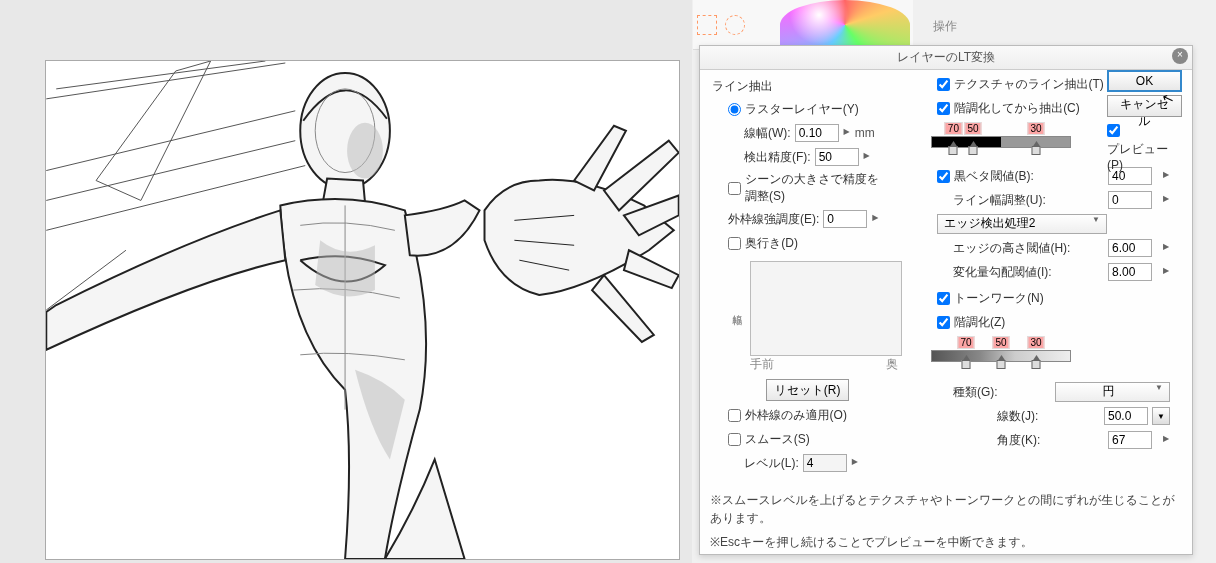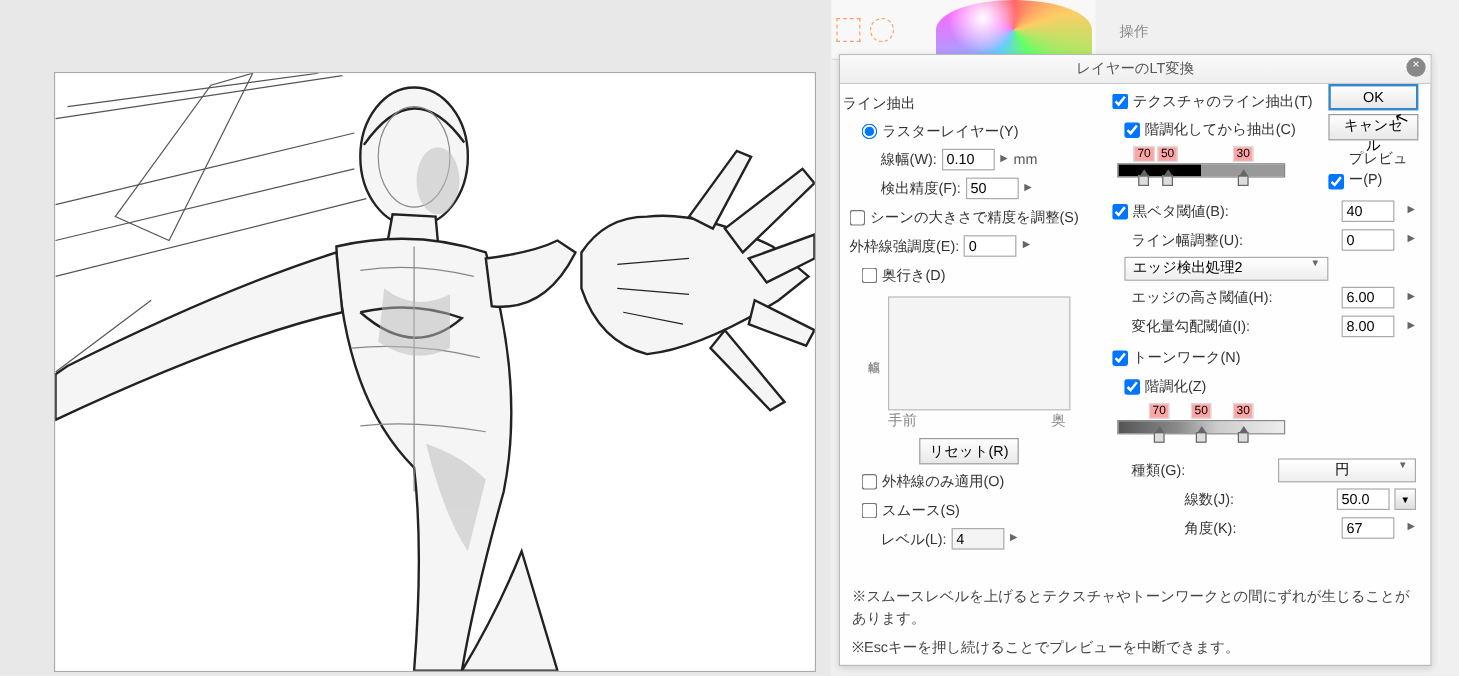--- a/index.html
+++ b/index.html
@@ -84,31 +84,31 @@
   cursor: pointer;
 }
 
 .dialog-body {
   flex: 1;
   display: flex;
   position: relative;
 }
 .col-left {
   width: 215px;
-  padding: 8px 2px;
+  padding: 8px 12px;
 }
 .col-right {
   flex: 1;
   padding: 0 6px;
   position: relative;
 }
 
 
 .group-title { color: #333; margin-bottom: 4px; }
-.row { display: flex; align-items: center; gap: 4px; margin: 4px 6px; min-height: 20px; }
+.row { display: flex; align-items: center; gap: 4px; margin: 4px 16px; min-height: 20px; }
 .indent { margin-left: 16px; }
 .indent2 { margin-left: 32px; }
 
 label { color: #333; }
 input[type=radio], input[type=checkbox] {
   width: 13px; height: 13px; cursor: pointer;
 }
 input[type=text] {
   width: 44px; height: 18px;
   border: 1px solid #aaa;
@@ -222,23 +222,24 @@
 
 .footnote {
   padding: 6px 10px;
   color: #444;
   font-size: 11px;
   line-height: 1.5;
 }
 
 .preview-row {
   display: flex;
-  align-items: flex-end;
+  align-items: flex-start;
   gap: 4px;
   margin-top: 4px;
+  flex-direction: column;
 }
 
 .cursor-arrow {
   position: absolute;
   left: 1162px; top: 90px;
   font-size: 14px;
   color: #000;
   transform: rotate(-20deg);
   pointer-events: none;
   z-index: 100;

